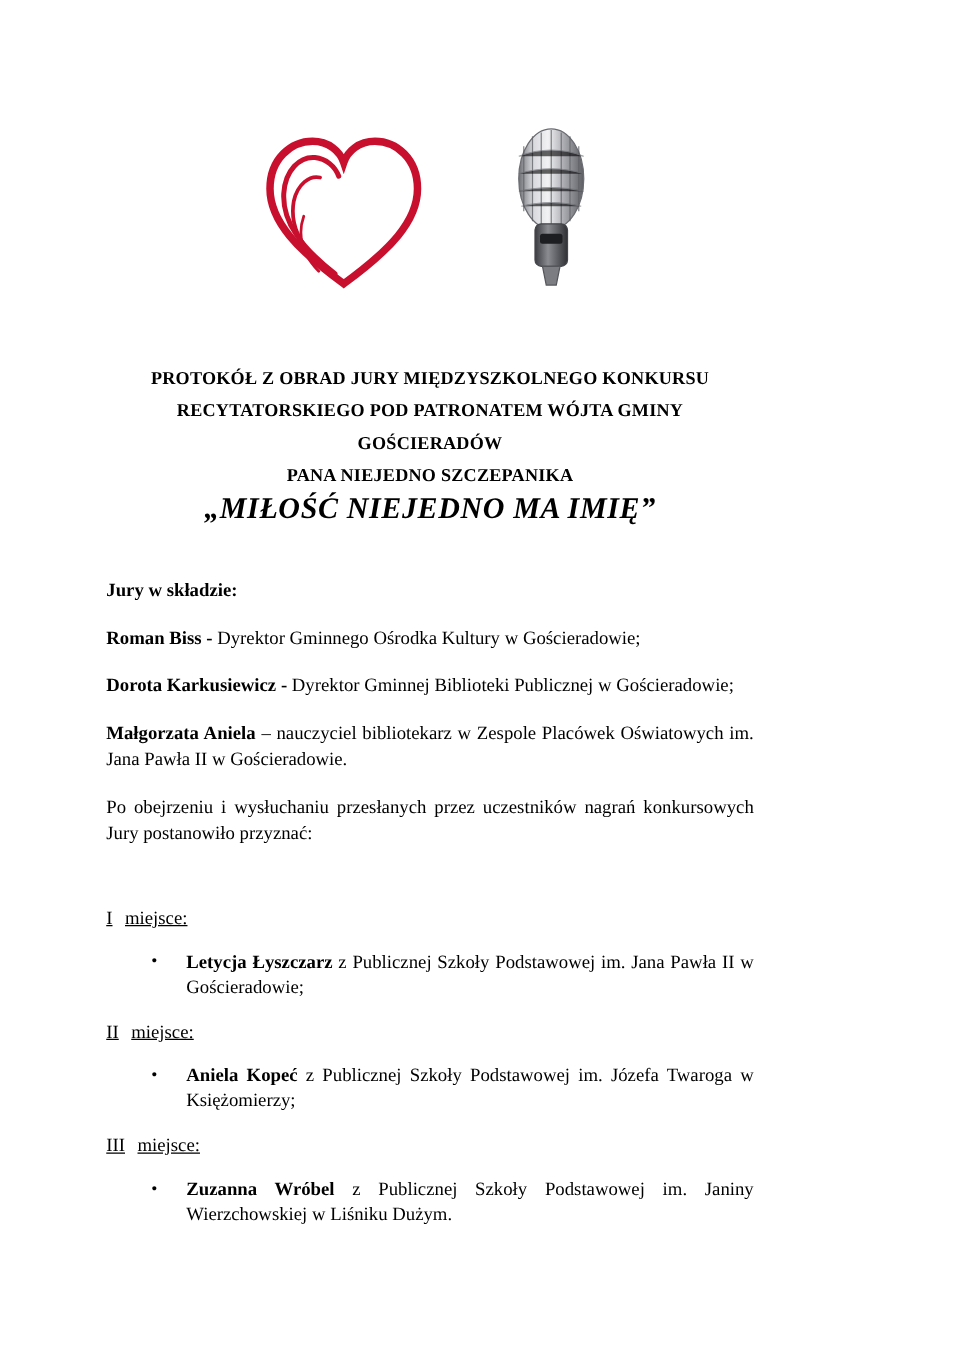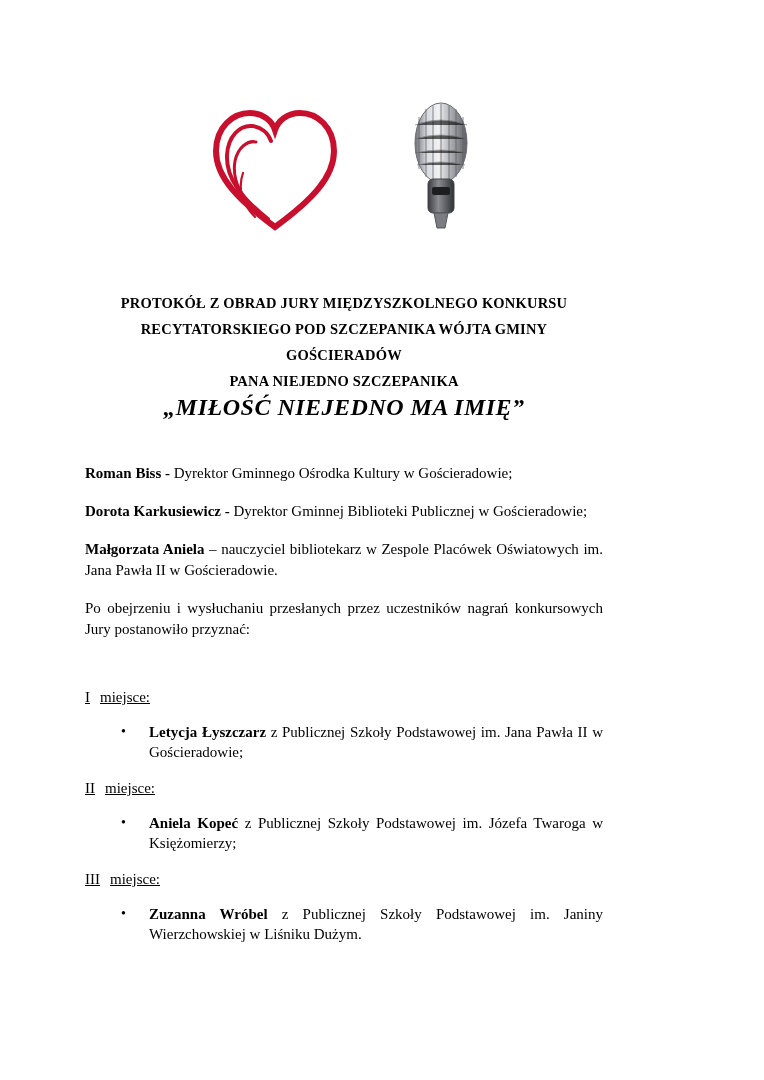--- a/index.html
+++ b/index.html
@@ -170,27 +170,30 @@
         <rect x="27" y="84" width="26" height="34" rx="5" fill="url(#bg2)" stroke="#45464b" stroke-width="1"></rect>
         <rect x="31" y="92" width="18" height="8" rx="2" fill="#1d1e21"></rect>
 
         <path d="M33 118 L47 118 L44 133 L36 133 Z" fill="#7c7d83" stroke="#55565c" stroke-width="1"></path>
       </svg>
     </div>
   </div>
 
   <div class="title-block">
     <div class="title-line">PROTOKÓŁ Z OBRAD JURY MIĘDZYSZKOLNEGO  KONKURSU</div>
-    <div class="title-line">RECYTATORSKIEGO POD SZCZEPANIKA WÓJTA GMINY GOŚCIERADÓW</div>
+    <div class="title-line">RECYTATORSKIEGO POD PATRONATEM WÓJTA GMINY GOŚCIERADÓW</div>
     <div class="title-line">PANA NIEJEDNO SZCZEPANIKA</div>
     <div class="title-main">„MIŁOŚĆ NIEJEDNO MA IMIĘ”</div>
   </div>
 
   <div class="content">
 
+    <div class="para">
+      <b>Jury w składzie:</b>
+    </div>
 
     <div class="para">
       <b>Roman Biss - </b><span>Dyrektor Gminnego Ośrodka Kultury w Gościeradowie;</span>
     </div>
 
     <div class="para">
       <b>Dorota Karkusiewicz - </b><span>Dyrektor Gminnej Biblioteki Publicznej w Gościeradowie;</span>
     </div>
 
     <div class="para just">

